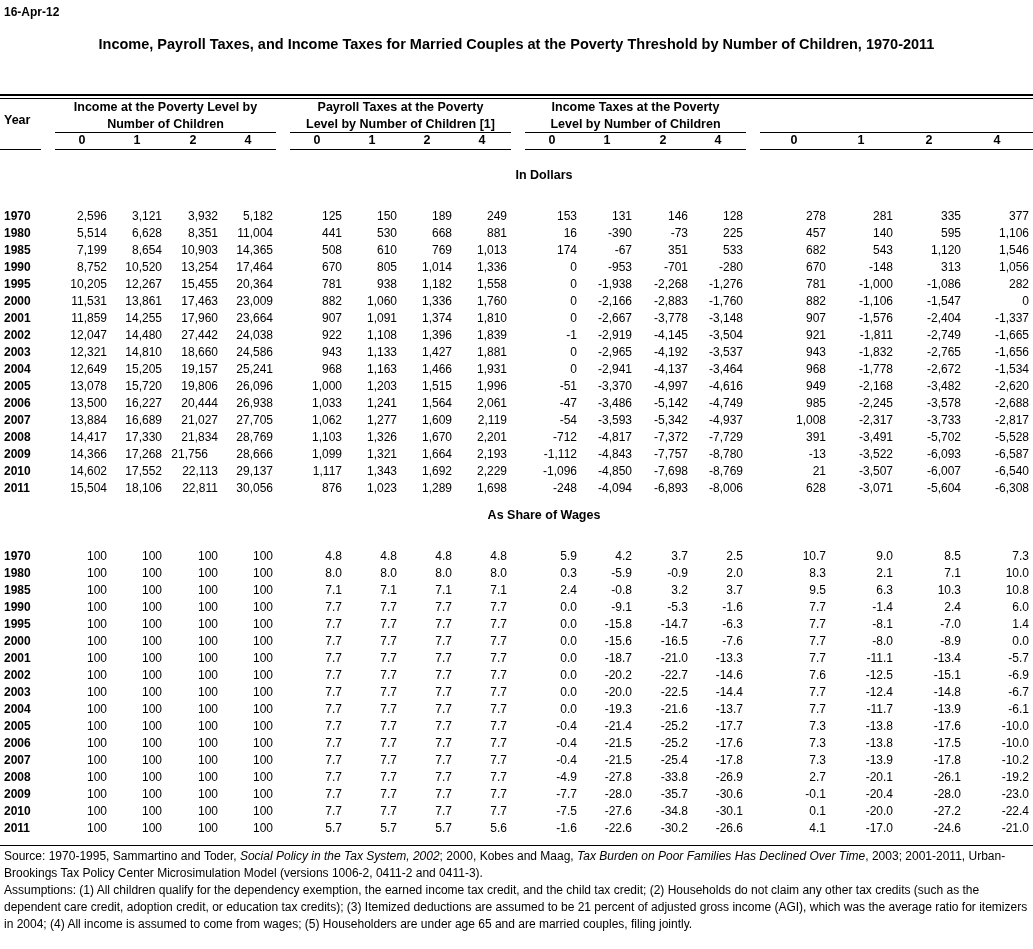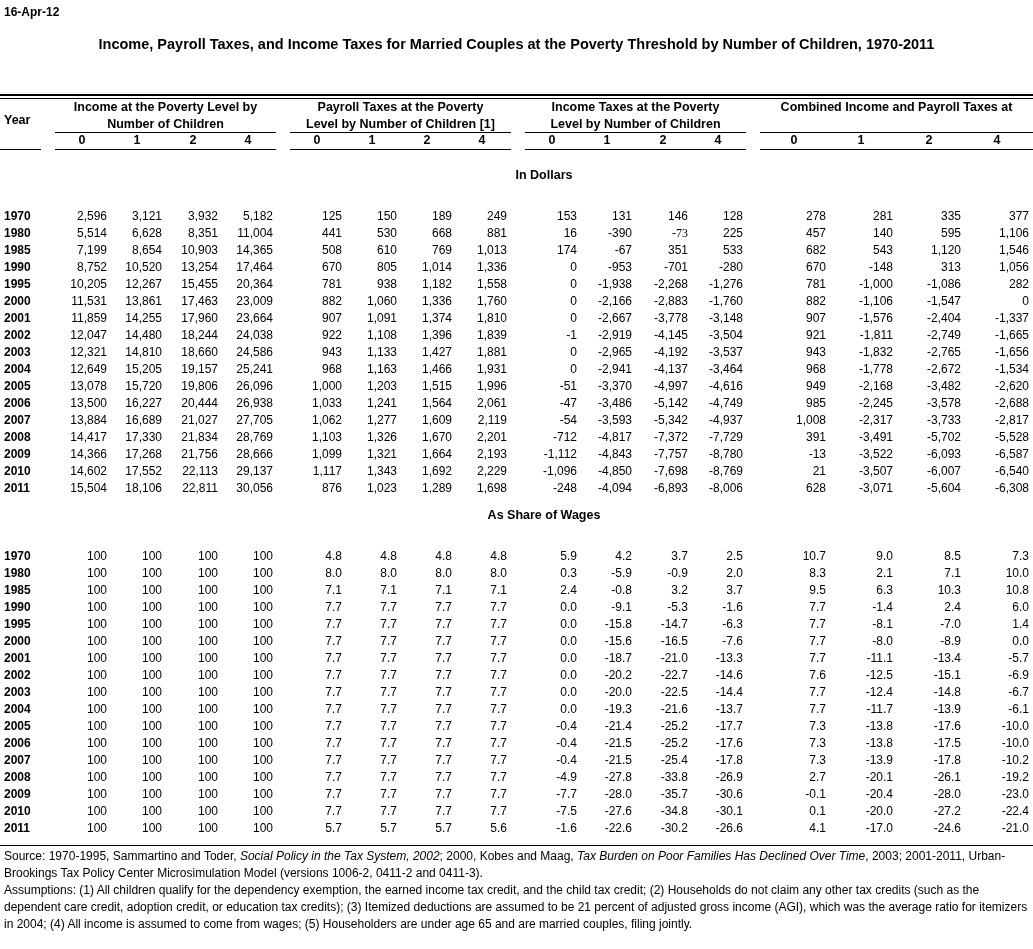--- a/index.html
+++ b/index.html
@@ -56,21 +56,20 @@
       <div>Income Taxes at the Poverty</div>
       <div>Level by Number of Children</div>
     </div>
     <div class="rule" style="left:525px;top:132px;width:221px;height:1px;"></div>
     <div class="rule" style="left:525px;top:149px;width:221px;height:1px;"></div>
     <div class="sub" style="left:532px;text-align:center;">0</div>
     <div class="sub" style="left:587px;text-align:center;">1</div>
     <div class="sub" style="left:643px;text-align:center;">2</div>
     <div class="sub" style="left:698px;text-align:center;">4</div>
     <div class="hdr" style="left:760px;top:99px;width:273px;">
-      <div>Combined Income and Payroll Taxes at</div>
     </div>
     <div class="rule" style="left:760px;top:132px;width:273px;height:1px;"></div>
     <div class="rule" style="left:760px;top:149px;width:273px;height:1px;"></div>
     <div class="sub" style="left:774px;text-align:center;">0</div>
     <div class="sub" style="left:841px;text-align:center;">1</div>
     <div class="sub" style="left:909px;text-align:center;">2</div>
     <div class="sub" style="left:977px;text-align:center;">4</div>
   </div>
 
 <div id="table-body">
@@ -99,21 +98,21 @@
       <span class="c" style="left:47px;">5,514</span>
       <span class="c" style="left:102px;">6,628</span>
       <span class="c" style="left:158px;">8,351</span>
       <span class="c" style="left:213px;">11,004</span>
       <span class="c" style="left:282px;">441</span>
       <span class="c" style="left:337px;">530</span>
       <span class="c" style="left:392px;">668</span>
       <span class="c" style="left:447px;">881</span>
       <span class="c" style="left:517px;">16</span>
       <span class="c" style="left:572px;">-390</span>
-      <span class="c" style="left:628px;font-family:Liberation Serif, serif;">-73</span>
+      <span class="c" style="left:628px;">-73</span>
       <span class="c" style="left:683px;">225</span>
       <span class="c" style="left:766px;">457</span>
       <span class="c" style="left:833px;">140</span>
       <span class="c" style="left:901px;">595</span>
       <span class="c" style="left:969px;">1,106</span>
     </div>
     <div class="row" style="top:243px;">
       <span class="yr">1985</span>
       <span class="c" style="left:47px;">7,199</span>
       <span class="c" style="left:102px;">8,654</span>
@@ -205,21 +204,21 @@
       <span class="c" style="left:683px;">-3,148</span>
       <span class="c" style="left:766px;">907</span>
       <span class="c" style="left:833px;">-1,576</span>
       <span class="c" style="left:901px;">-2,404</span>
       <span class="c" style="left:969px;">-1,337</span>
     </div>
     <div class="row" style="top:328px;">
       <span class="yr">2002</span>
       <span class="c" style="left:47px;">12,047</span>
       <span class="c" style="left:102px;">14,480</span>
-      <span class="c" style="left:158px;">18,244</span>
+      <span class="c" style="left:158px;">27,442</span>
       <span class="c" style="left:213px;">24,038</span>
       <span class="c" style="left:282px;">922</span>
       <span class="c" style="left:337px;">1,108</span>
       <span class="c" style="left:392px;">1,396</span>
       <span class="c" style="left:447px;">1,839</span>
       <span class="c" style="left:517px;">-1</span>
       <span class="c" style="left:572px;">-2,919</span>
       <span class="c" style="left:628px;">-4,145</span>
       <span class="c" style="left:683px;">-3,504</span>
       <span class="c" style="left:766px;">921</span>
@@ -338,21 +337,21 @@
       <span class="c" style="left:683px;">-7,729</span>
       <span class="c" style="left:766px;">391</span>
       <span class="c" style="left:833px;">-3,491</span>
       <span class="c" style="left:901px;">-5,702</span>
       <span class="c" style="left:969px;">-5,528</span>
     </div>
     <div class="row" style="top:447px;">
       <span class="yr">2009</span>
       <span class="c" style="left:47px;">14,366</span>
       <span class="c" style="left:102px;">17,268</span>
-      <span class="c" style="left:158px;">21,756</span>
+      <span class="c" style="left:148px;">21,756</span>
       <span class="c" style="left:213px;">28,666</span>
       <span class="c" style="left:282px;">1,099</span>
       <span class="c" style="left:337px;">1,321</span>
       <span class="c" style="left:392px;">1,664</span>
       <span class="c" style="left:447px;">2,193</span>
       <span class="c" style="left:517px;">-1,112</span>
       <span class="c" style="left:572px;">-4,843</span>
       <span class="c" style="left:628px;">-7,757</span>
       <span class="c" style="left:683px;">-8,780</span>
       <span class="c" style="left:766px;">-13</span>

